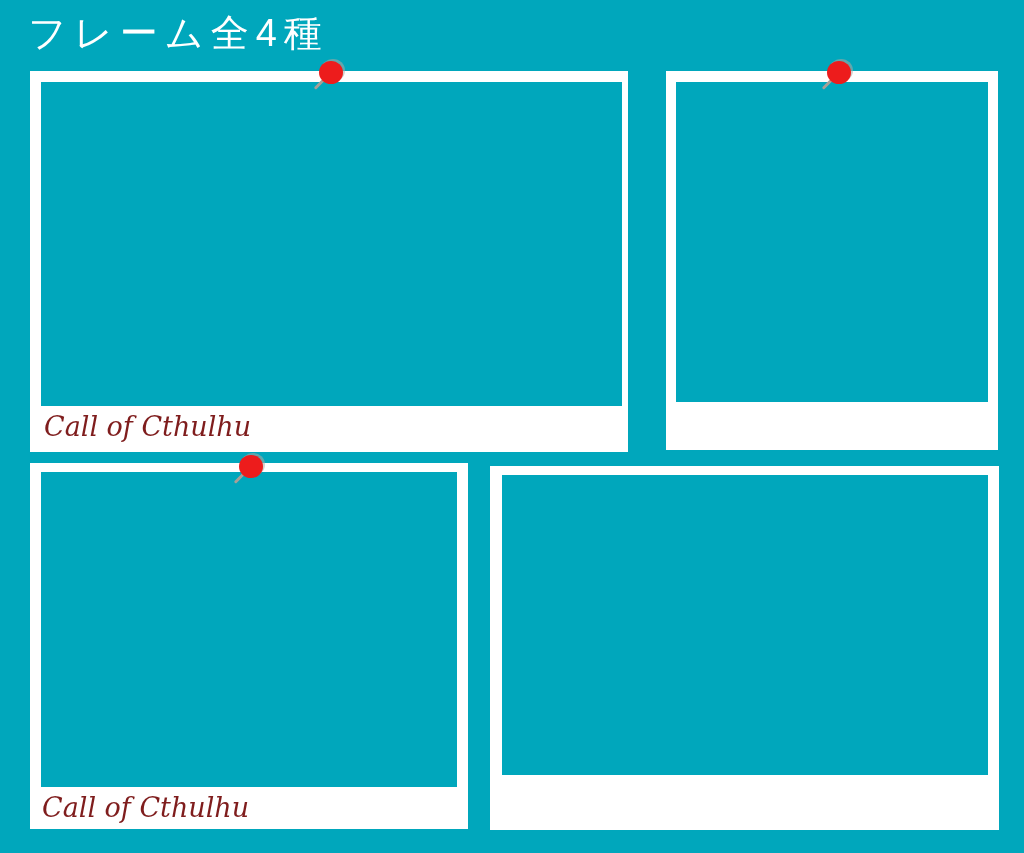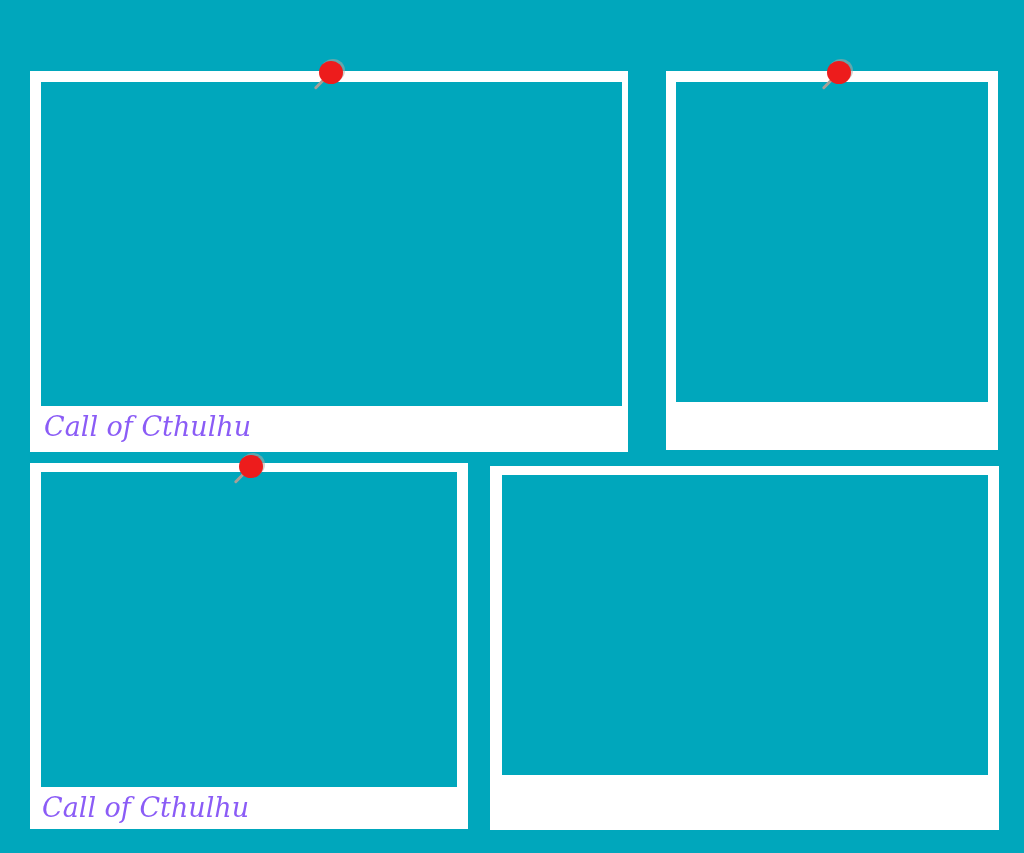--- a/index.html
+++ b/index.html
@@ -27,21 +27,21 @@
   .frame {
     position: absolute;
     background: #ffffff;
   }
   .photo {
     position: absolute;
     background: #00a7bc;
   }
   .caption {
     position: absolute;
-    color: #8b5cf6;
+    color: #7f1d1d;
     font-family: "DejaVu Serif", serif;
     font-style: italic;
     font-size: 27px;
     white-space: nowrap;
   }
 
   
   .f1 { left: 30px; top: 71px; width: 598px; height: 381px; }
   .f1 .photo { left: 11px; top: 11px; width: 581px; height: 324px; }
   .f1 .caption { left: 14px; top: 340px; }
@@ -80,20 +80,21 @@
   }
   .pin1 { left: 331px; top: 73px; }
   .pin2 { left: 839px; top: 73px; }
   .pin3 { left: 251px; top: 467px; }
 </style>
 </head>
 <body>
 
 <div class="canvas">
 
+  <h1 class="title">フレーム全4種</h1>
 
   <div class="frame f1">
     <div class="photo"></div>
     <div class="caption">Call of Cthulhu</div>
   </div>
 
   <div class="frame f2">
     <div class="photo"></div>
   </div>
 

